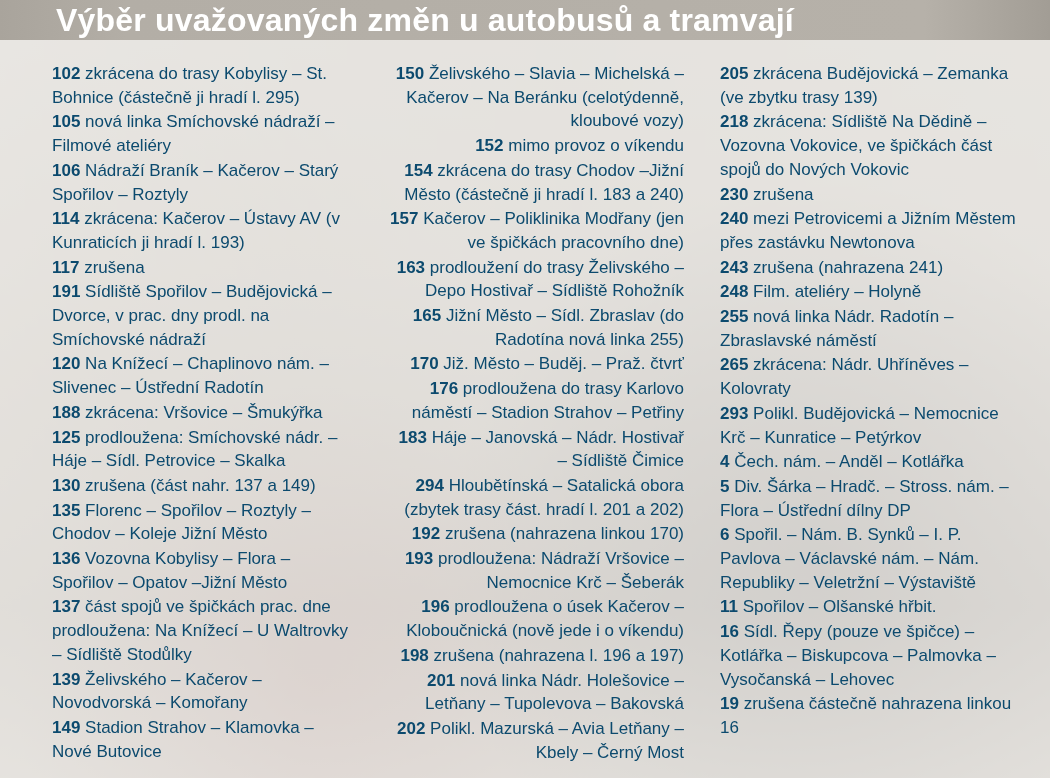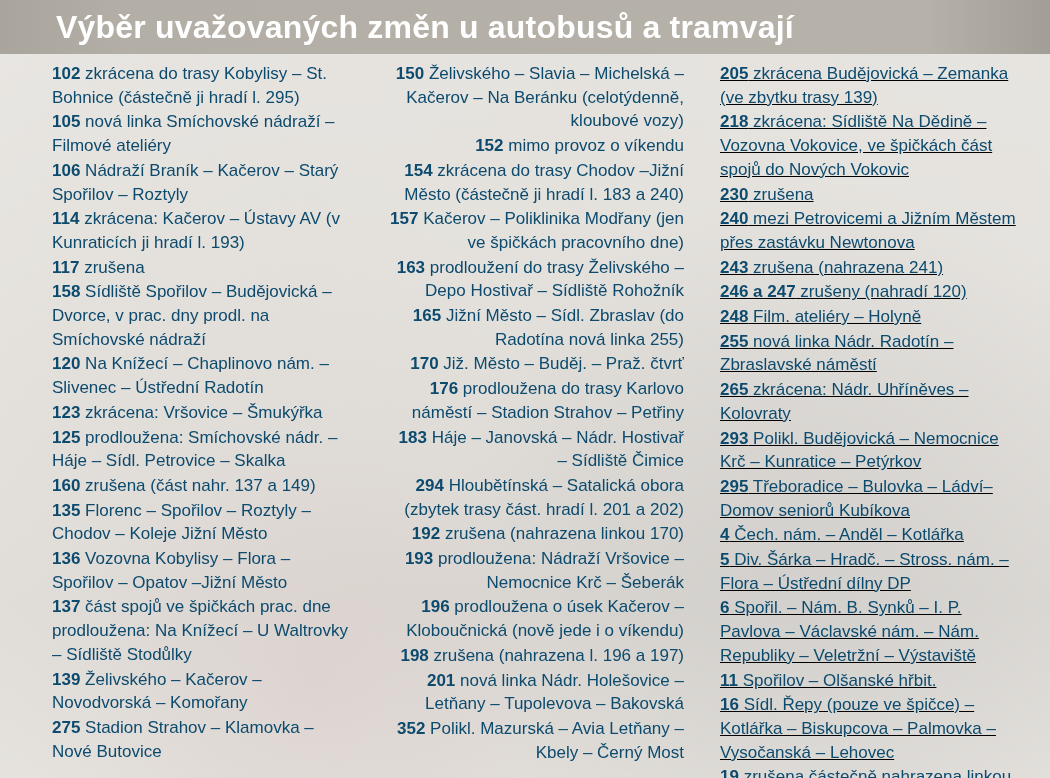--- a/index.html
+++ b/index.html
@@ -35,21 +35,21 @@
   .veil {
     position: absolute;
     inset: 0;
     background: rgba(236,234,230,0.80);
   }
 
   
   .title-bar {
     position: absolute;
     top: 0; left: 0; right: 0;
-    height: 54px;
+    height: 40px;
     background: linear-gradient(90deg, #a9a49c 0%, #b3aea6 12%, #b6b1a9 88%, #a29d95 100%);
     display: flex;
     align-items: center;
     text-align: center;
   }
   .title-text {
     font-size: 32px;
     font-weight: bold;
     color: #ffffff;
     letter-spacing: 0.2px;
@@ -69,21 +69,21 @@
     padding: 0 18px 0 22px;
     box-sizing: border-box;
   }
   .col {
     flex: 1 1 0;
     padding: 0 14px;
     box-sizing: border-box;
   }
   .col.c1 { padding-left: 30px; }
   .col.c2 { padding-left: 22px; text-align: right; }
-  .col.c3 { padding-left: 22px; text-decoration: underline; }
+  .col.c3 { padding-left: 22px; }
 
   .entry {
     font-size: 17px;
     color: #0c4a6e;
     line-height: 1.395;
     margin-bottom: 1px;
   }
   .entry .num {
     font-weight: bold;
   }
@@ -101,61 +101,59 @@
   <div class="title-text">Výběr uvažovaných změn u autobusů a tramvají</div>
 </div>
 
 <div class="columns">
   <div class="col c1" id="col-0">
       <div class="entry"><span class="num">102</span><span class="txt"> zkrácena do trasy Kobylisy – St. Bohnice (částečně ji hradí l. 295)</span></div>
       <div class="entry"><span class="num">105</span><span class="txt"> nová linka Smíchovské nádraží – Filmové ateliéry</span></div>
       <div class="entry"><span class="num">106</span><span class="txt"> Nádraží Braník – Kačerov – Starý Spořilov – Roztyly</span></div>
       <div class="entry"><span class="num">114</span><span class="txt"> zkrácena: Kačerov – Ústavy AV (v Kunraticích ji hradí l. 193)</span></div>
       <div class="entry"><span class="num">117</span><span class="txt"> zrušena</span></div>
-      <div class="entry"><span class="num">158</span><span class="txt"> Sídliště Spořilov – Budějovická – Dvorce, v prac. dny prodl. na Smíchovské nádraží</span></div>
+      <div class="entry"><span class="num">191</span><span class="txt"> Sídliště Spořilov – Budějovická – Dvorce, v prac. dny prodl. na Smíchovské nádraží</span></div>
       <div class="entry"><span class="num">120</span><span class="txt"> Na Knížecí – Chaplinovo nám. – Slivenec – Ústřední Radotín</span></div>
-      <div class="entry"><span class="num">123</span><span class="txt"> zkrácena: Vršovice – Šmukýřka</span></div>
+      <div class="entry"><span class="num">188</span><span class="txt"> zkrácena: Vršovice – Šmukýřka</span></div>
       <div class="entry"><span class="num">125</span><span class="txt"> prodloužena: Smíchovské nádr. – Háje – Sídl. Petrovice – Skalka</span></div>
-      <div class="entry"><span class="num">160</span><span class="txt"> zrušena (část nahr. 137 a 149)</span></div>
+      <div class="entry"><span class="num">130</span><span class="txt"> zrušena (část nahr. 137 a 149)</span></div>
       <div class="entry"><span class="num">135</span><span class="txt"> Florenc – Spořilov – Roztyly – Chodov – Koleje Jižní Město</span></div>
       <div class="entry"><span class="num">136</span><span class="txt"> Vozovna Kobylisy – Flora – Spořilov – Opatov –Jižní Město</span></div>
       <div class="entry"><span class="num">137</span><span class="txt"> část spojů ve špičkách prac. dne prodloužena: Na Knížecí – U Waltrovky – Sídliště Stodůlky</span></div>
       <div class="entry"><span class="num">139</span><span class="txt"> Želivského – Kačerov – Novodvorská – Komořany</span></div>
-      <div class="entry"><span class="num">275</span><span class="txt"> Stadion Strahov – Klamovka – Nové Butovice</span></div>
+      <div class="entry"><span class="num">149</span><span class="txt"> Stadion Strahov – Klamovka – Nové Butovice</span></div>
     </div>
   <div class="col c2" id="col-1">
       <div class="entry"><span class="num">150</span><span class="txt"> Želivského – Slavia – Michelská – Kačerov – Na Beránku (celotýdenně, kloubové vozy)</span></div>
       <div class="entry"><span class="num">152</span><span class="txt"> mimo provoz o víkendu</span></div>
       <div class="entry"><span class="num">154</span><span class="txt"> zkrácena do trasy Chodov –Jižní Město (částečně ji hradí l. 183 a 240)</span></div>
       <div class="entry"><span class="num">157</span><span class="txt"> Kačerov – Poliklinika Modřany (jen ve špičkách pracovního dne)</span></div>
       <div class="entry"><span class="num">163</span><span class="txt"> prodloužení do trasy Želivského – Depo Hostivař – Sídliště Rohožník</span></div>
       <div class="entry"><span class="num">165</span><span class="txt"> Jižní Město – Sídl. Zbraslav (do Radotína nová linka 255)</span></div>
       <div class="entry"><span class="num">170</span><span class="txt"> Již. Město – Buděj. – Praž. čtvrť</span></div>
       <div class="entry"><span class="num">176</span><span class="txt"> prodloužena do trasy Karlovo náměstí – Stadion Strahov – Petřiny</span></div>
       <div class="entry"><span class="num">183</span><span class="txt"> Háje – Janovská – Nádr. Hostivař – Sídliště Čimice</span></div>
       <div class="entry"><span class="num">294</span><span class="txt"> Hloubětínská – Satalická obora (zbytek trasy část. hradí l. 201 a 202)</span></div>
       <div class="entry"><span class="num">192</span><span class="txt"> zrušena (nahrazena linkou 170)</span></div>
       <div class="entry"><span class="num">193</span><span class="txt"> prodloužena: Nádraží Vršovice – Nemocnice Krč – Šeberák</span></div>
       <div class="entry"><span class="num">196</span><span class="txt"> prodloužena o úsek Kačerov – Kloboučnická (nově jede i o víkendu)</span></div>
       <div class="entry"><span class="num">198</span><span class="txt"> zrušena (nahrazena l. 196 a 197)</span></div>
       <div class="entry"><span class="num">201</span><span class="txt"> nová linka Nádr. Holešovice – Letňany – Tupolevova – Bakovská</span></div>
-      <div class="entry"><span class="num">352</span><span class="txt"> Polikl. Mazurská – Avia Letňany – Kbely – Černý Most</span></div>
+      <div class="entry"><span class="num">202</span><span class="txt"> Polikl. Mazurská – Avia Letňany – Kbely – Černý Most</span></div>
     </div>
   <div class="col c3" id="col-2">
       <div class="entry"><span class="num">205</span><span class="txt"> zkrácena Budějovická – Zemanka (ve zbytku trasy 139)</span></div>
       <div class="entry"><span class="num">218</span><span class="txt"> zkrácena: Sídliště Na Dědině – Vozovna Vokovice, ve špičkách část spojů do Nových Vokovic</span></div>
       <div class="entry"><span class="num">230</span><span class="txt"> zrušena</span></div>
       <div class="entry"><span class="num">240</span><span class="txt"> mezi Petrovicemi a Jižním Městem přes zastávku Newtonova</span></div>
       <div class="entry"><span class="num">243</span><span class="txt"> zrušena (nahrazena 241)</span></div>
-      <div class="entry"><span class="num">246 a 247</span><span class="txt"> zrušeny (nahradí 120)</span></div>
       <div class="entry"><span class="num">248</span><span class="txt"> Film. ateliéry – Holyně</span></div>
       <div class="entry"><span class="num">255</span><span class="txt"> nová linka Nádr. Radotín – Zbraslavské náměstí</span></div>
       <div class="entry"><span class="num">265</span><span class="txt"> zkrácena: Nádr. Uhříněves – Kolovraty</span></div>
       <div class="entry"><span class="num">293</span><span class="txt"> Polikl. Budějovická – Nemocnice Krč – Kunratice – Petýrkov</span></div>
-      <div class="entry"><span class="num">295</span><span class="txt"> Třeboradice – Bulovka – Ládví– Domov seniorů Kubíkova</span></div>
       <div class="entry"><span class="num">4</span><span class="txt"> Čech. nám. – Anděl – Kotlářka</span></div>
       <div class="entry"><span class="num">5</span><span class="txt"> Div. Šárka – Hradč. – Stross. nám. – Flora – Ústřední dílny DP</span></div>
       <div class="entry"><span class="num">6</span><span class="txt"> Spořil. – Nám. B. Synků – I. P. Pavlova – Václavské nám. – Nám. Republiky – Veletržní – Výstaviště</span></div>
       <div class="entry"><span class="num">11</span><span class="txt"> Spořilov – Olšanské hřbit.</span></div>
       <div class="entry"><span class="num">16</span><span class="txt"> Sídl. Řepy (pouze ve špičce) – Kotlářka – Biskupcova – Palmovka – Vysočanská – Lehovec</span></div>
       <div class="entry"><span class="num">19</span><span class="txt"> zrušena částečně nahrazena linkou 16</span></div>
     </div>
 </div>
 
 </body></html>

